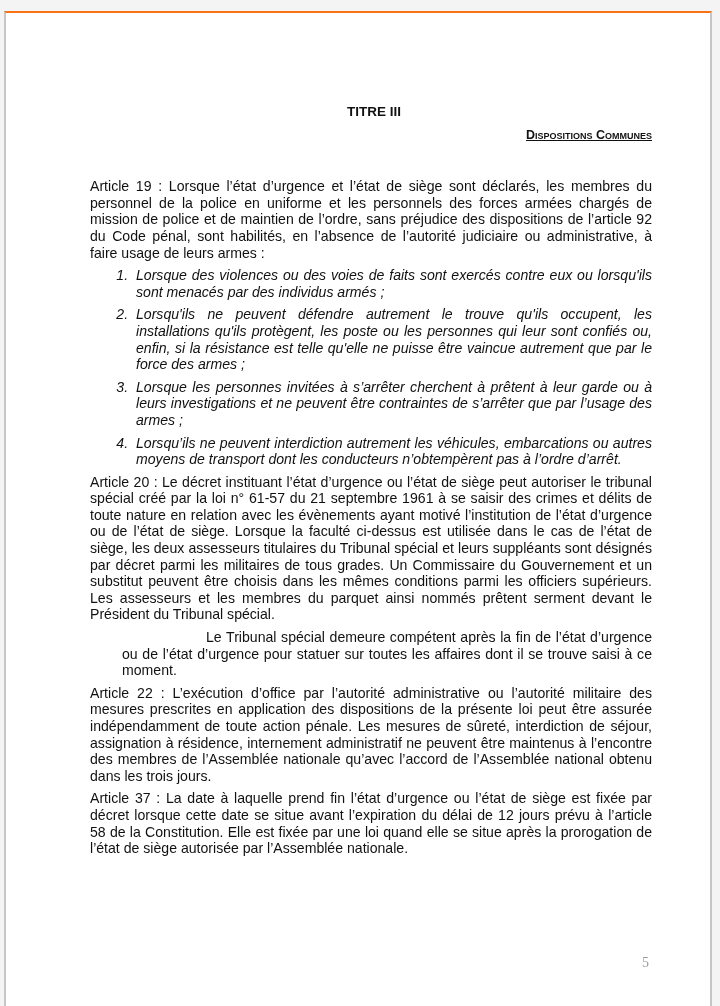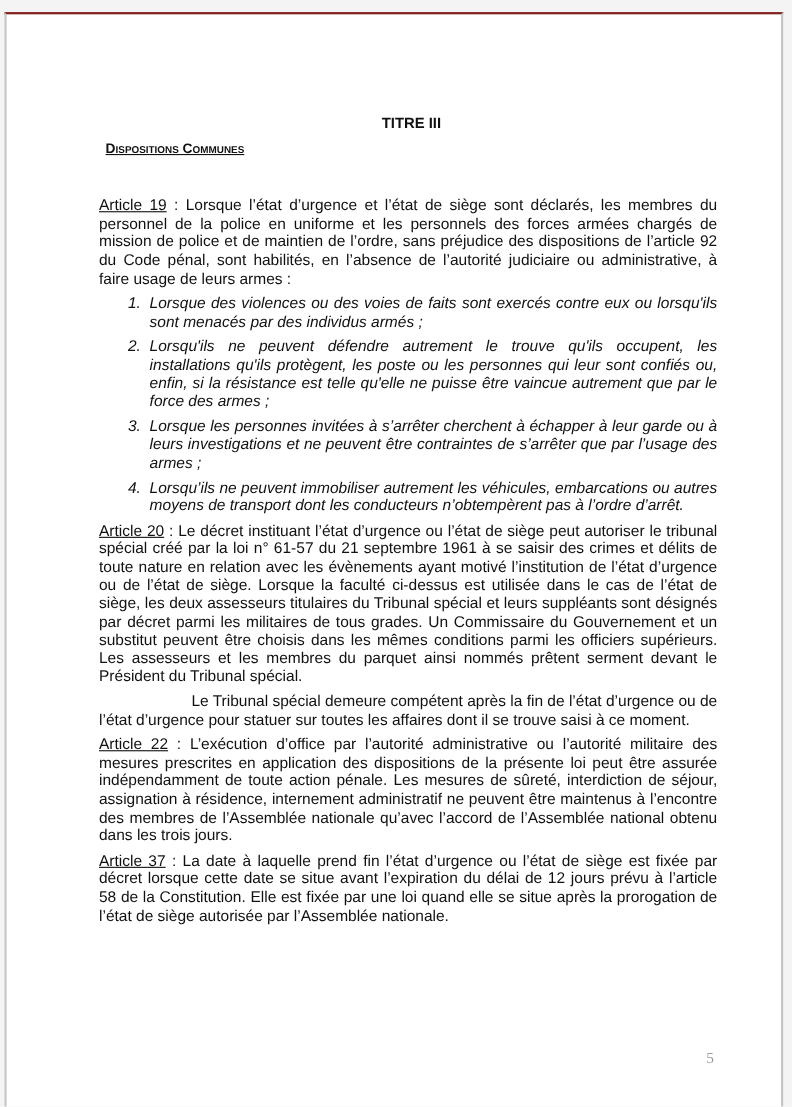--- a/index.html
+++ b/index.html
@@ -11,21 +11,21 @@
       overflow: hidden;
     }
     .page {
       position: absolute;
       left: 4px;
       top: 11px;
       width: 708px;
       height: 995px;
       background: #ffffff;
       border-left: 2px solid #c6c6c6;
-      border-top: 2px solid #7f1d1d;
+      border-top: 2px solid #f97316;
       border-right: 2px solid #c6c6c6;
       box-sizing: border-box;
     }
     .content {
       position: absolute;
       left: 84px;
       top: 91px;
       width: 562px;
       font-family: "Liberation Sans", sans-serif;
       font-size: 14.1px;
@@ -34,40 +34,40 @@
       text-align: justify;
     }
     .titre {
       text-align: center;
       font-weight: bold;
       font-size: 13.5px;
       margin: 0 0 6px 0;
       padding-left: 6px;
     }
     .subtitle {
-      text-align: left;
+      text-align: right;
       font-weight: bold;
       font-size: 12.5px;
       text-decoration: underline;
       font-variant: small-caps;
       margin: 0 0 35px 0;
       padding-left: 6px;
     }
     p { margin: 0 0 6px 0; }
-    .art-label { text-decoration: underline; }
+    .art-label { }
     ol {
       margin: 0 0 4px 0;
       padding-left: 42px;
     }
     ol li {
       margin: 0 0 6px 0;
       padding-left: 4px;
       font-style: italic;
     }
-    .indent { text-indent: 84px; }
+    .indent { text-indent: 84px; margin-left: 32px; }
     .page-number {
       position: absolute;
       left: 636px;
       top: 942px;
       font-family: "Liberation Serif", serif;
       font-size: 14px;
       color: #9a9a9a;
     }
   </style>
 </head>
@@ -75,22 +75,22 @@
 
 <div class="page">
   <div class="content">
     <div class="titre">TITRE III</div>
     <div class="subtitle">Dispositions Communes</div>
 
     <p><span class="art-label">Article 19</span><span> : Lorsque l’état d’urgence et l’état de siège sont déclarés, les membres du personnel de la police en uniforme et les personnels des forces armées chargés de mission de police et de maintien de l’ordre, sans préjudice des dispositions de l’article 92 du Code pénal, sont habilités, en l’absence de l’autorité judiciaire ou administrative, à faire usage de leurs armes :</span></p>
     <ol>
       <li>Lorsque des violences ou des voies de faits sont exercés contre eux ou lorsqu'ils sont menacés par des individus armés ;</li>
       <li>Lorsqu'ils ne peuvent défendre autrement le trouve qu'ils occupent, les installations qu'ils protègent, les poste ou les personnes qui leur sont confiés ou, enfin, si la résistance est telle qu'elle ne puisse être vaincue autrement que par le force des armes ;</li>
-      <li>Lorsque les personnes invitées à s’arrêter cherchent à échapper à leur garde ou à leurs investigations et ne peuvent être contraintes de s’arrêter que par l’usage des armes ;</li>
-      <li>Lorsqu’ils ne peuvent immobiliser autrement les véhicules, embarcations ou autres moyens de transport dont les conducteurs n’obtempèrent pas à l’ordre d’arrêt.</li>
+      <li>Lorsque les personnes invitées à s’arrêter cherchent à prêtent à leur garde ou à leurs investigations et ne peuvent être contraintes de s’arrêter que par l’usage des armes ;</li>
+      <li>Lorsqu’ils ne peuvent interdiction autrement les véhicules, embarcations ou autres moyens de transport dont les conducteurs n’obtempèrent pas à l’ordre d’arrêt.</li>
     </ol>
 
     <p><span class="art-label">Article 20</span><span> : Le décret instituant l’état d’urgence ou l’état de siège peut autoriser le tribunal spécial créé par la loi n° 61-57 du 21 septembre 1961 à se saisir des crimes et délits de toute nature en relation avec les évènements ayant motivé l’institution de l’état d’urgence ou de l’état de siège. Lorsque la faculté ci-dessus est utilisée dans le cas de l’état de siège, les deux assesseurs titulaires du Tribunal spécial et leurs suppléants sont désignés par décret parmi les militaires de tous grades. Un Commissaire du Gouvernement et un substitut peuvent être choisis dans les mêmes conditions parmi les officiers supérieurs. Les assesseurs et les membres du parquet ainsi nommés prêtent serment devant le Président du Tribunal spécial.</span></p>
     <p class="indent">Le Tribunal spécial demeure compétent après la fin de l’état d’urgence ou de l’état d’urgence pour statuer sur toutes les affaires dont il se trouve saisi à ce moment.</p>
 
 
     <p><span class="art-label">Article 22</span><span> : L’exécution d’office par l’autorité administrative ou l’autorité militaire des mesures prescrites en application des dispositions de la présente loi peut être assurée indépendamment de toute action pénale. Les mesures de sûreté, interdiction de séjour, assignation à résidence, internement administratif ne peuvent être maintenus à l’encontre des membres de l’Assemblée nationale qu’avec l’accord de l’Assemblée national obtenu dans les trois jours.</span></p>
 
     <p><span class="art-label">Article 37</span><span> : La date à laquelle prend fin l’état d’urgence ou l’état de siège est fixée par décret lorsque cette date se situe avant l’expiration du délai de 12 jours prévu à l’article 58 de la Constitution. Elle est fixée par une loi quand elle se situe après la prorogation de l’état de siège autorisée par l’Assemblée nationale.</span></p>
   </div>

